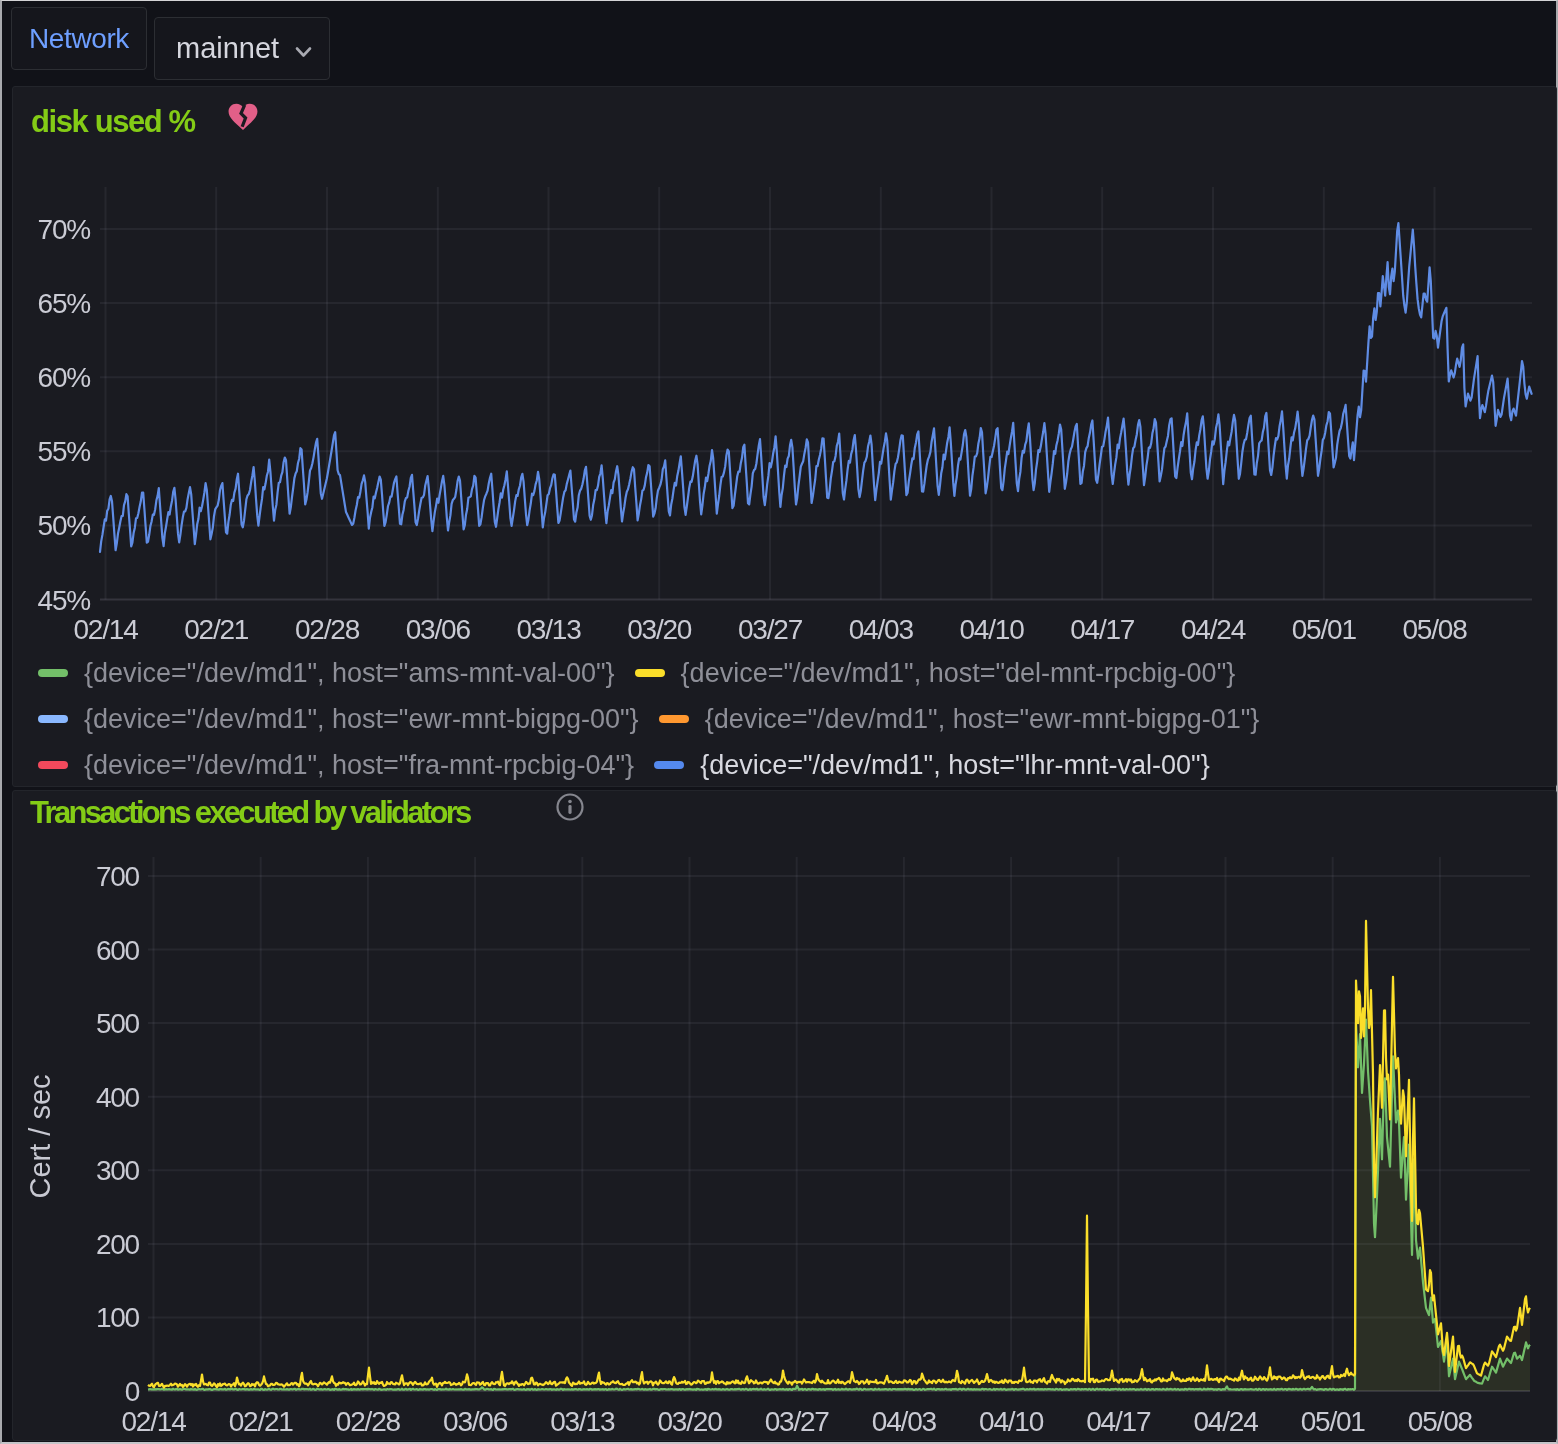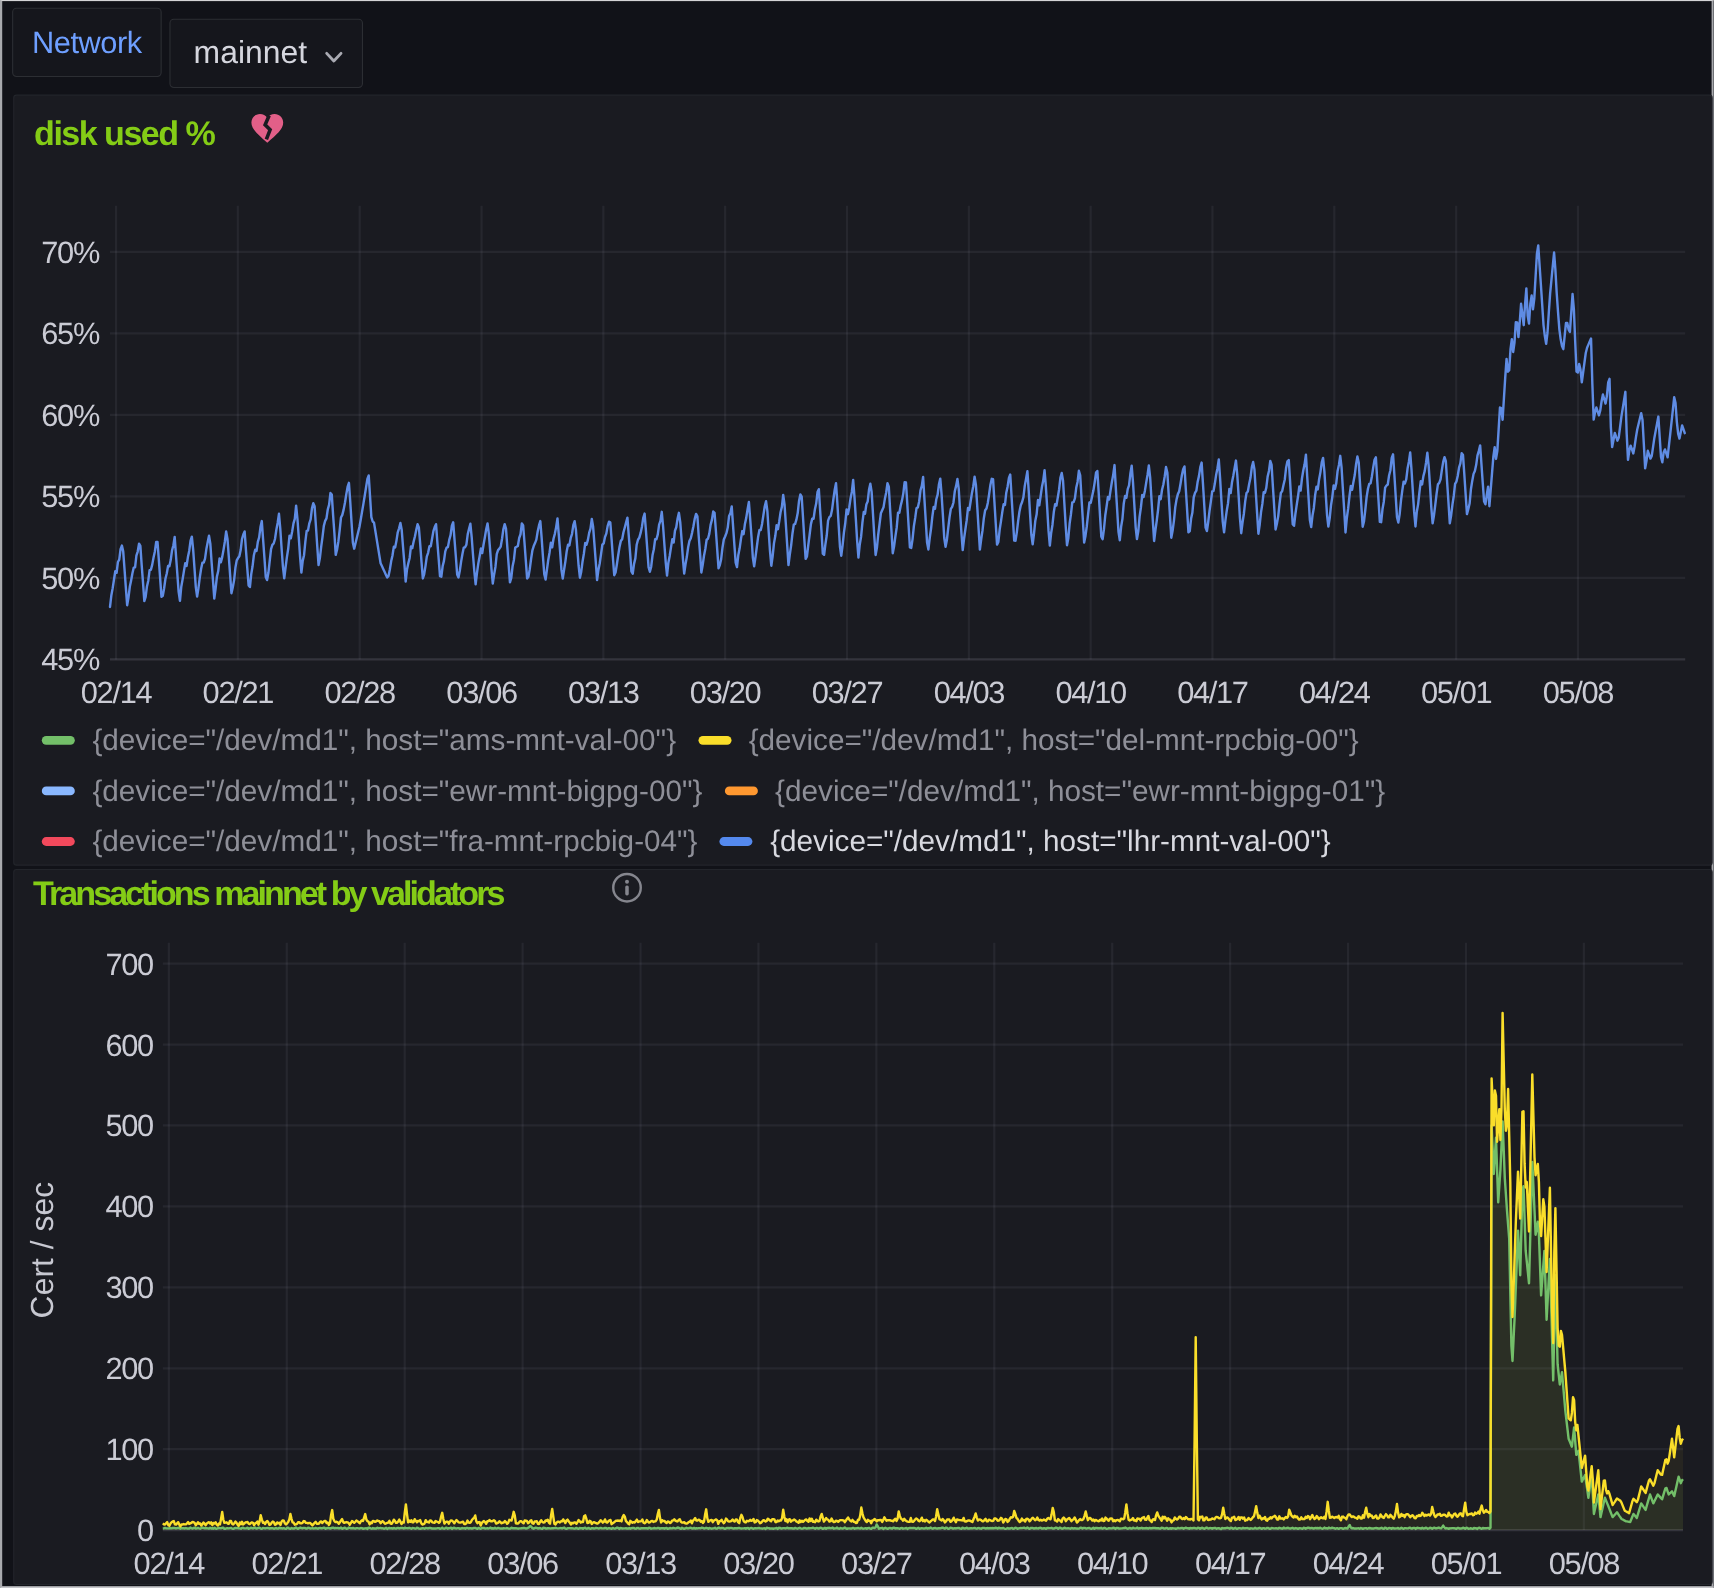--- a/index.html
+++ b/index.html
@@ -38,21 +38,21 @@
       <path d="M8 10.5 L14.5 17.5 L21 10.5" fill="none" stroke="#a9aab2" stroke-width="2.6" stroke-linecap="round" stroke-linejoin="round"></path>
     </svg>
   </div>
   <div class="panel" id="p1"></div>
   <div class="panel" id="p2"></div>
   <div class="ptitle" style="left:29px; top:103px; letter-spacing:-1.4px;">disk used %</div>
   <svg width="34" height="32" style="left:224px; top:99px;" viewBox="0 0 24 22">
     <path d="M12 20.8 C6.2 15.6 1.8 12.2 1.8 7.8 C1.8 4.7 4.2 2.3 7.3 2.3 C9.2 2.3 11 3.2 12 4.7 C13 3.2 14.8 2.3 16.7 2.3 C19.8 2.3 22.2 4.7 22.2 7.8 C22.2 12.2 17.8 15.6 12 20.8 Z" fill="#e25f88"></path>
     <path d="M13.2 3.2 L10.6 9.2 L13.8 12.4 L11.4 18.6" fill="none" stroke="#1a1b21" stroke-width="2.3"></path>
   </svg>
-  <div class="ptitle" style="left:28px; top:794px; letter-spacing:-2.7px;">Transactions mainnet by validators</div>
+  <div class="ptitle" style="left:28px; top:794px; letter-spacing:-2.7px;">Transactions executed by validators</div>
   <svg width="36" height="36" style="left:550px; top:789px;" viewBox="0 0 36 36">
     <circle cx="18" cy="17" r="12.5" fill="none" stroke="#85868e" stroke-width="2.2"></circle>
     <circle cx="18" cy="11.5" r="1.8" fill="#85868e"></circle>
     <rect x="16.4" y="15" width="3.2" height="9" rx="1.4" fill="#85868e"></rect>
   </svg>
   <div id="certlab">Cert / sec</div>
   <svg width="1558" height="1444" viewBox="0 0 1558 1444">
     <line x1="98.0" y1="228.0" x2="1530.0" y2="228.0" stroke="rgba(204,204,220,0.07)" stroke-width="2"></line>
 <line x1="98.0" y1="302.1" x2="1530.0" y2="302.1" stroke="rgba(204,204,220,0.07)" stroke-width="2"></line>
 <line x1="98.0" y1="376.2" x2="1530.0" y2="376.2" stroke="rgba(204,204,220,0.07)" stroke-width="2"></line>

